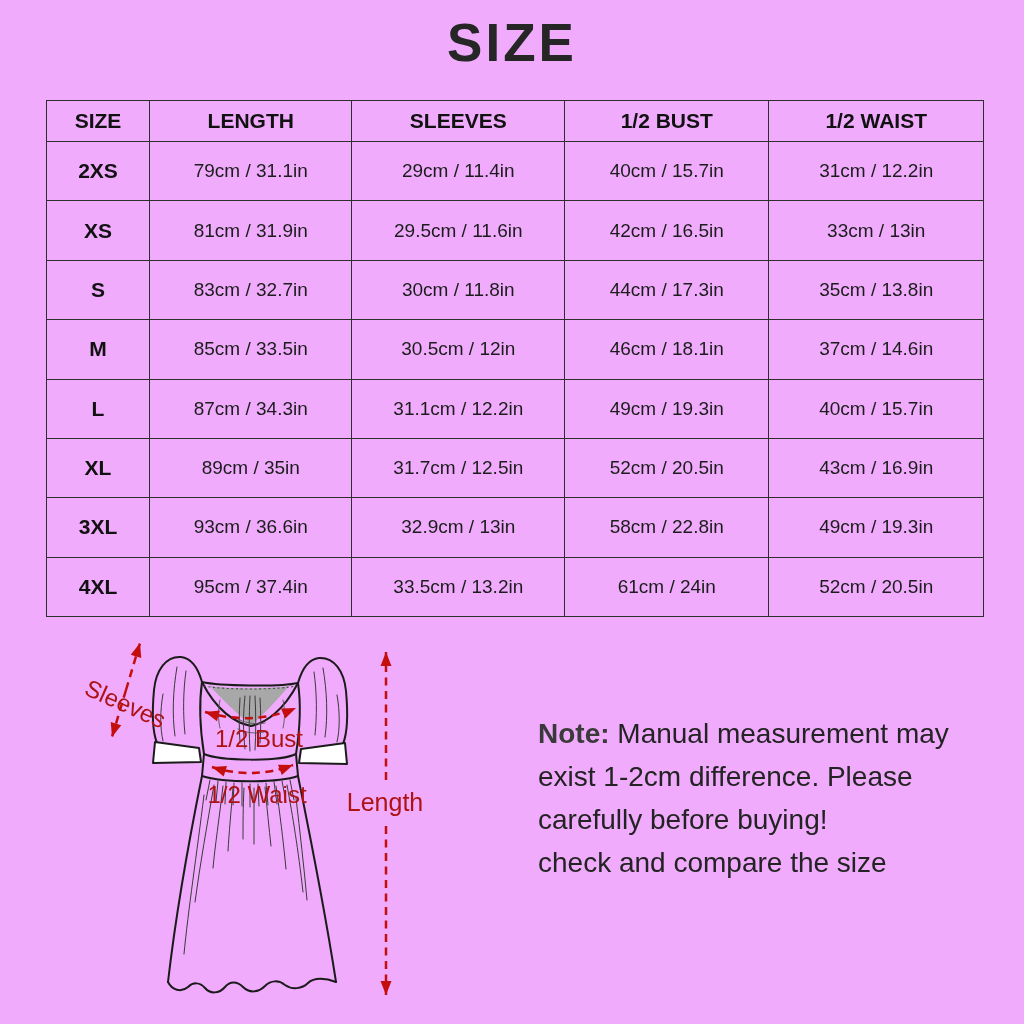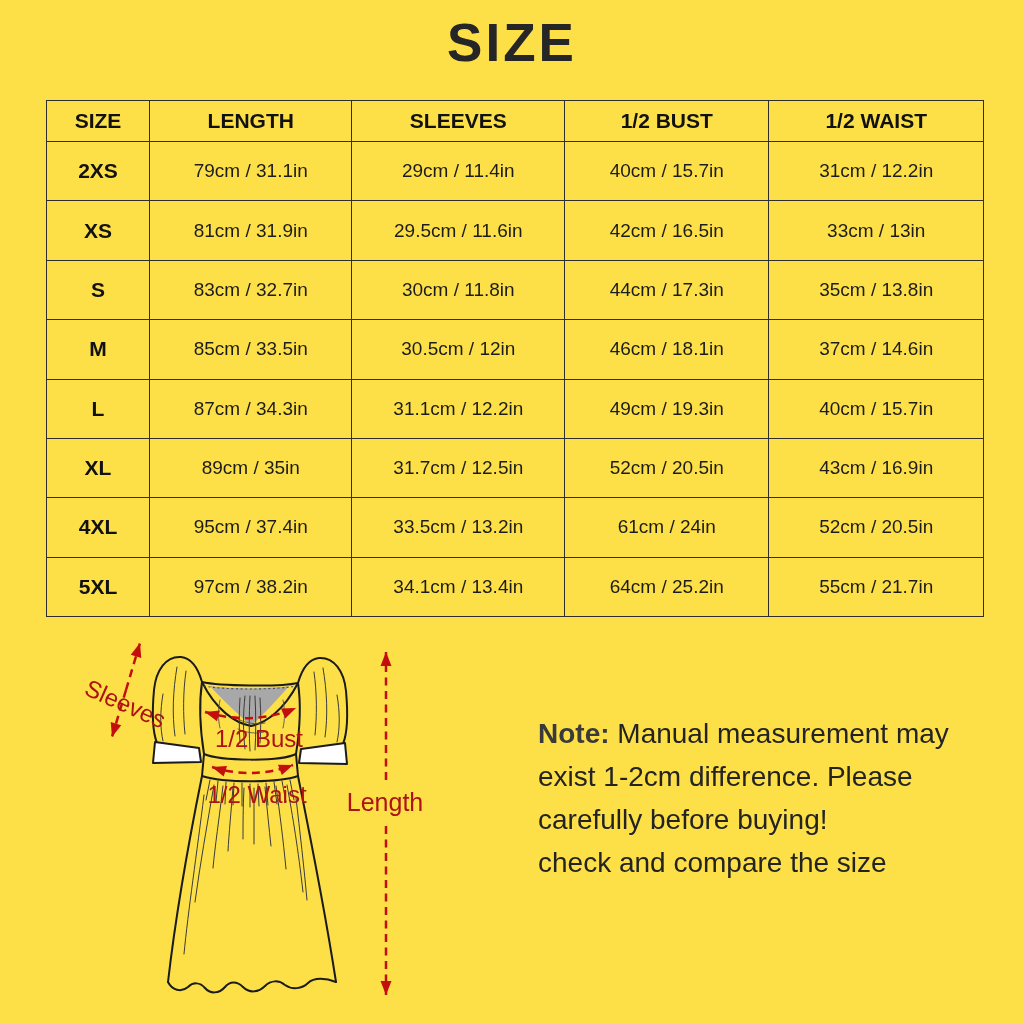--- a/index.html
+++ b/index.html
@@ -1,20 +1,20 @@
 <!DOCTYPE html>
 <html style="--accent-red: #c40e0e; --label-red: #ad1313; --ink: #1b1b1b; --table-border: #2e2e2e; --inset-gray: #a8a8a8;"><head>
 <meta charset="utf-8">
 <style>
   html, body { margin: 0; padding: 0; background: #ffffff; }
   .page {
     position: relative;
     width: 1024px;
     height: 1024px;
-    background: #fde047;
+    background: #f0abfc;
     font-family: "Liberation Sans", sans-serif;
     overflow: hidden;
   }
   .title {
     position: absolute;
     top: 12px;
     left: 0;
     width: 100%;
     text-align: center;
     font-size: 53px;
@@ -175,32 +175,32 @@
           <td>40cm / 15.7in</td>
         </tr>
         <tr>
           <td class="size-col">XL</td>
           <td>89cm / 35in</td>
           <td>31.7cm / 12.5in</td>
           <td>52cm / 20.5in</td>
           <td>43cm / 16.9in</td>
         </tr>
         <tr>
+          <td class="size-col">3XL</td>
+          <td>93cm / 36.6in</td>
+          <td>32.9cm / 13in</td>
+          <td>58cm / 22.8in</td>
+          <td>49cm / 19.3in</td>
+        </tr>
+        <tr>
           <td class="size-col">4XL</td>
           <td>95cm / 37.4in</td>
           <td>33.5cm / 13.2in</td>
           <td>61cm / 24in</td>
           <td>52cm / 20.5in</td>
-        </tr>
-        <tr>
-          <td class="size-col">5XL</td>
-          <td>97cm / 38.2in</td>
-          <td>34.1cm / 13.4in</td>
-          <td>64cm / 25.2in</td>
-          <td>55cm / 21.7in</td>
         </tr>
       </tbody>
   </table>
 
   <svg class="diagram" viewBox="0 0 400 392" xmlns="http://www.w3.org/2000/svg">
     <defs>
       <path id="ah" d="M0,0 L14,-5.5 L14,5.5 Z"></path>
     </defs>
 
     <g>

